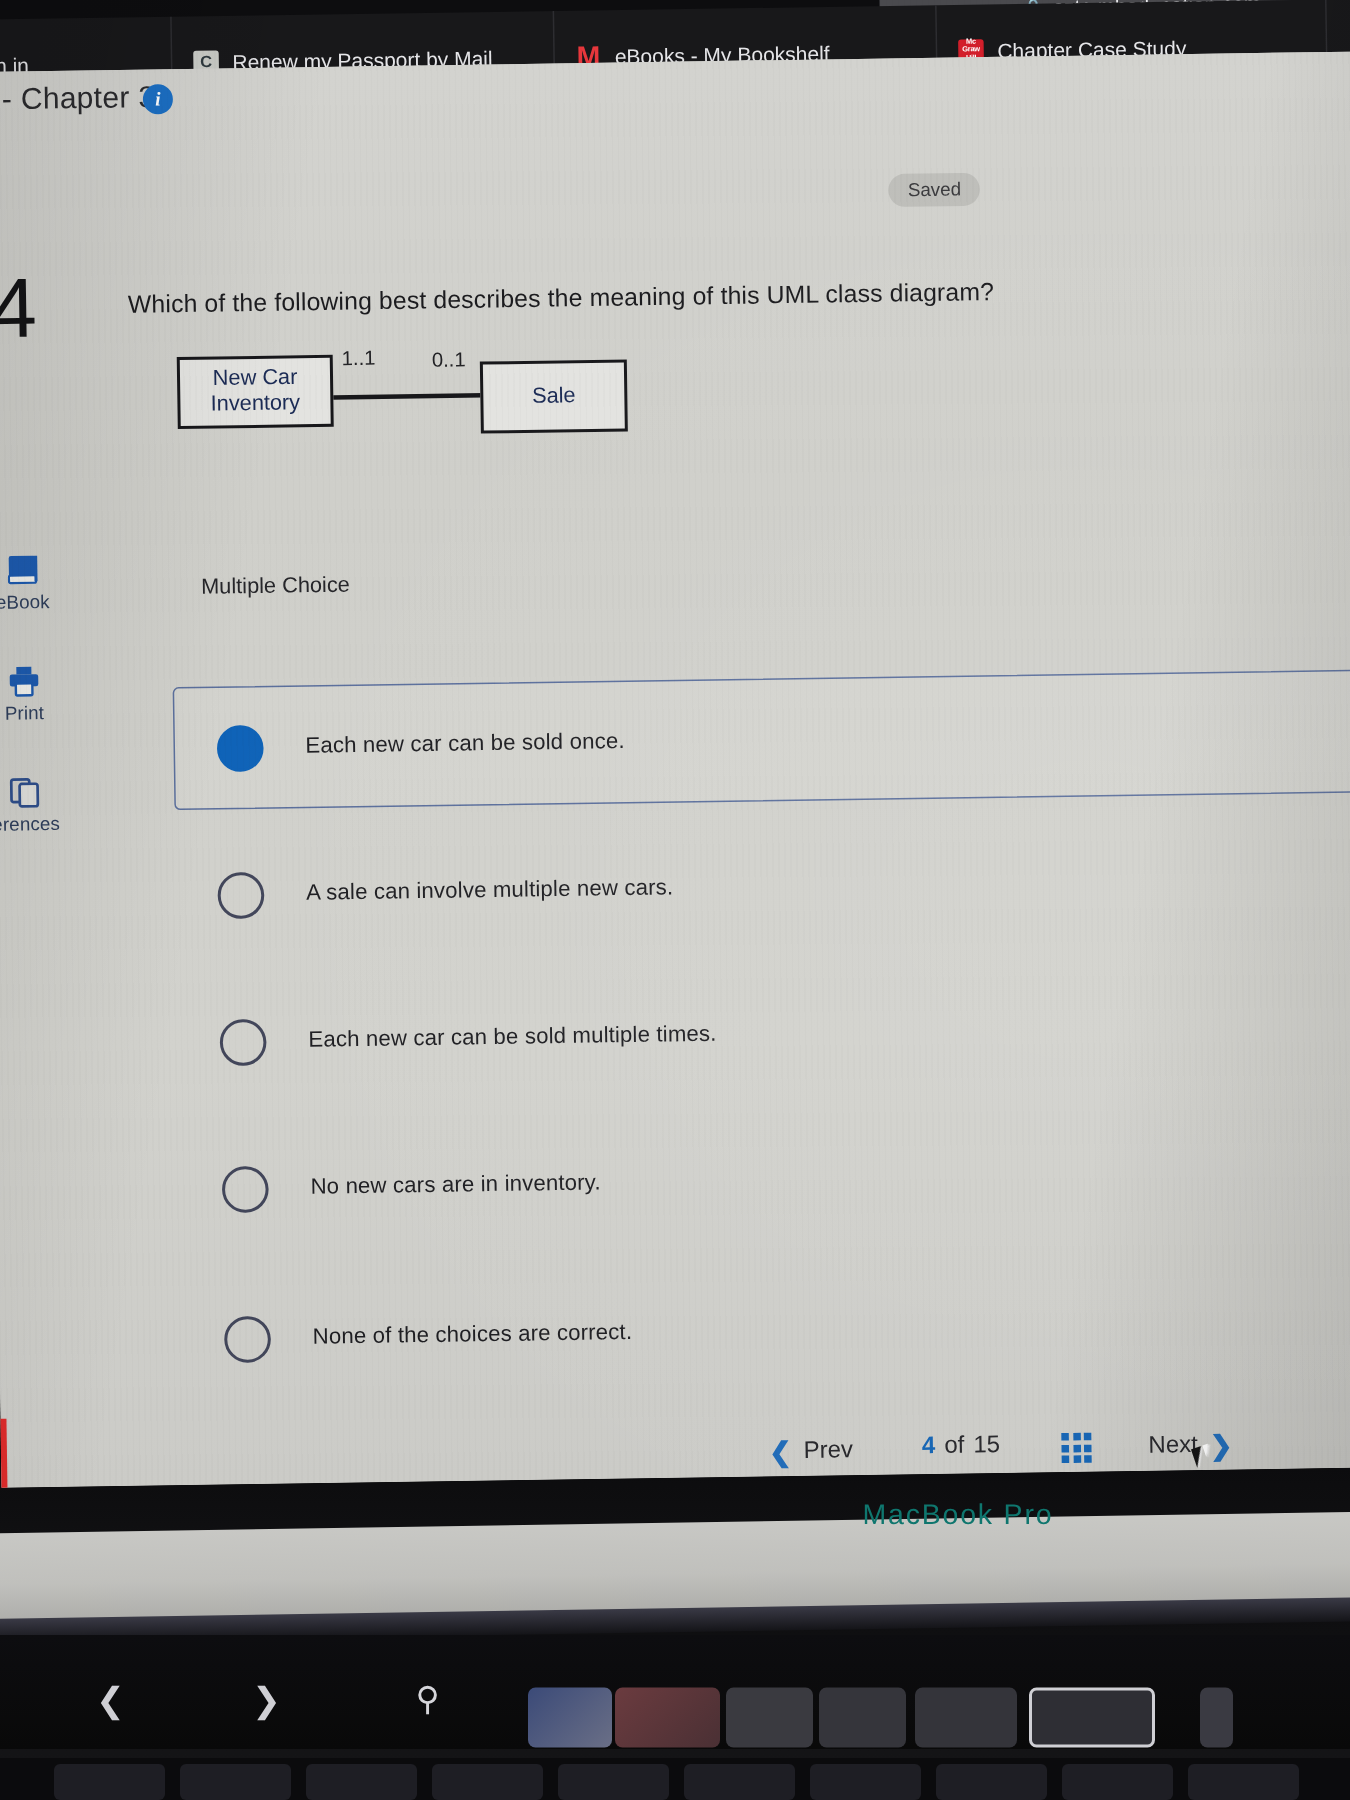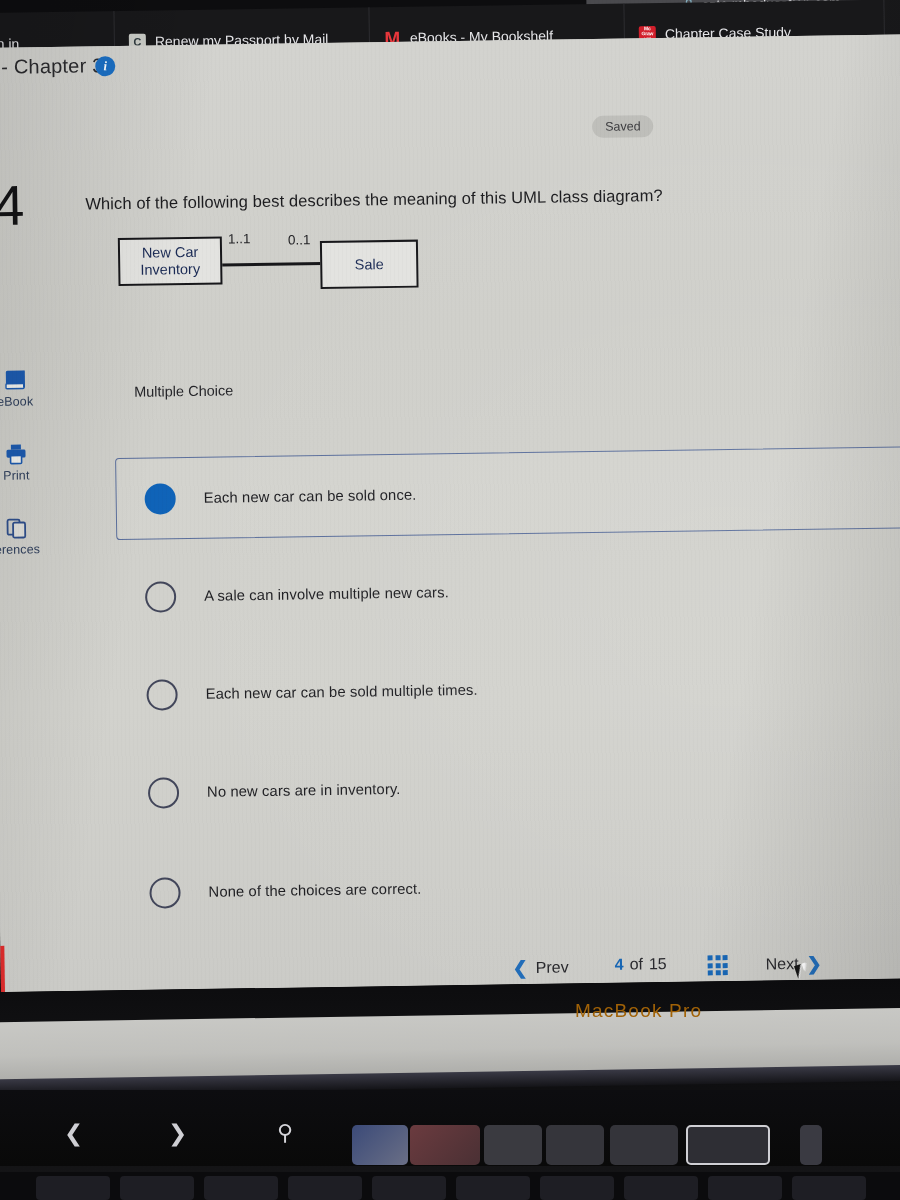--- a/index.html
+++ b/index.html
@@ -30,21 +30,21 @@
     opacity: .92;
   }
   .bezel-shadow {
     position: absolute; left: -10px; top: 1072px; width: 930px; height: 16px;
     background: linear-gradient(180deg, #3a3a46 0%, #141418 100%);
     transform: rotate(-0.9deg);
   }
   .macbook-word {
     position: absolute; left: 575px; top: 1000px;
     font-size: 19px; letter-spacing: 1.2px;
-    color: #a16207; font-family: "Liberation Sans", sans-serif;
+    color: #0f766e; font-family: "Liberation Sans", sans-serif;
   }
   .touchbar {
     position: absolute; left: 0px; top: 1090px; width: 900px; height: 76px;
     background: linear-gradient(180deg, #0d0d10 0%, #090909 100%);
   }
   .tb-item { position: absolute; color: #8e8e93; }
   .tb-chevron { font-size: 23px; color: #cfcfd4; }
   .tb-search { font-size: 22px; color: #d5d5da; }
   .tb-thumb {
     position: absolute; top: 1125px; height: 40px; border-radius: 5px;

